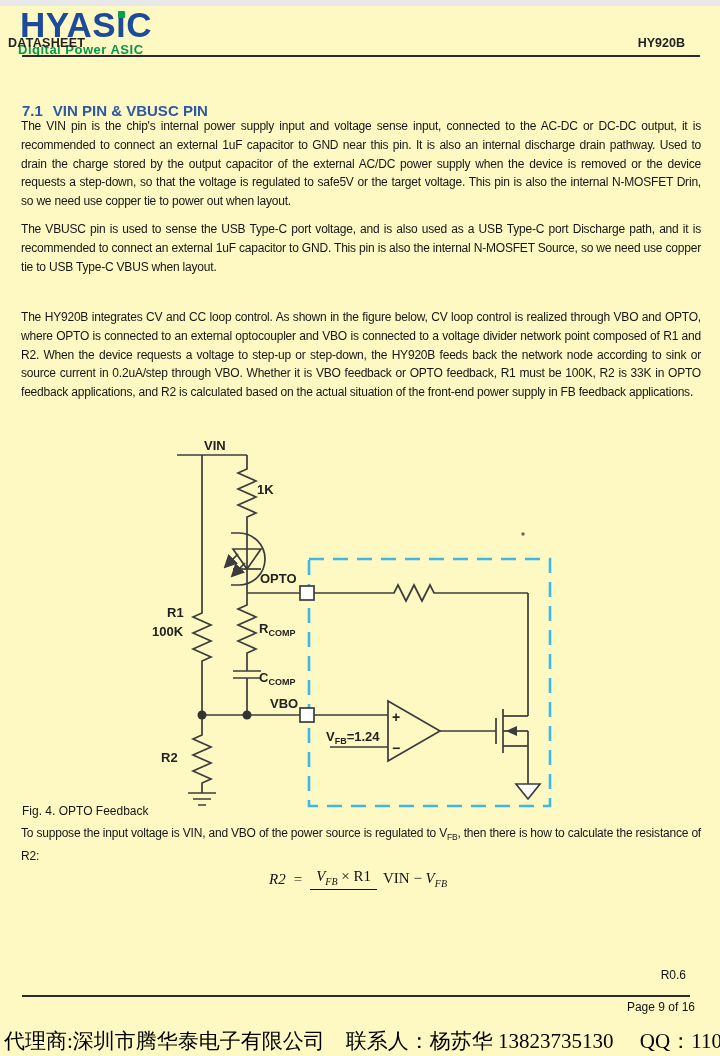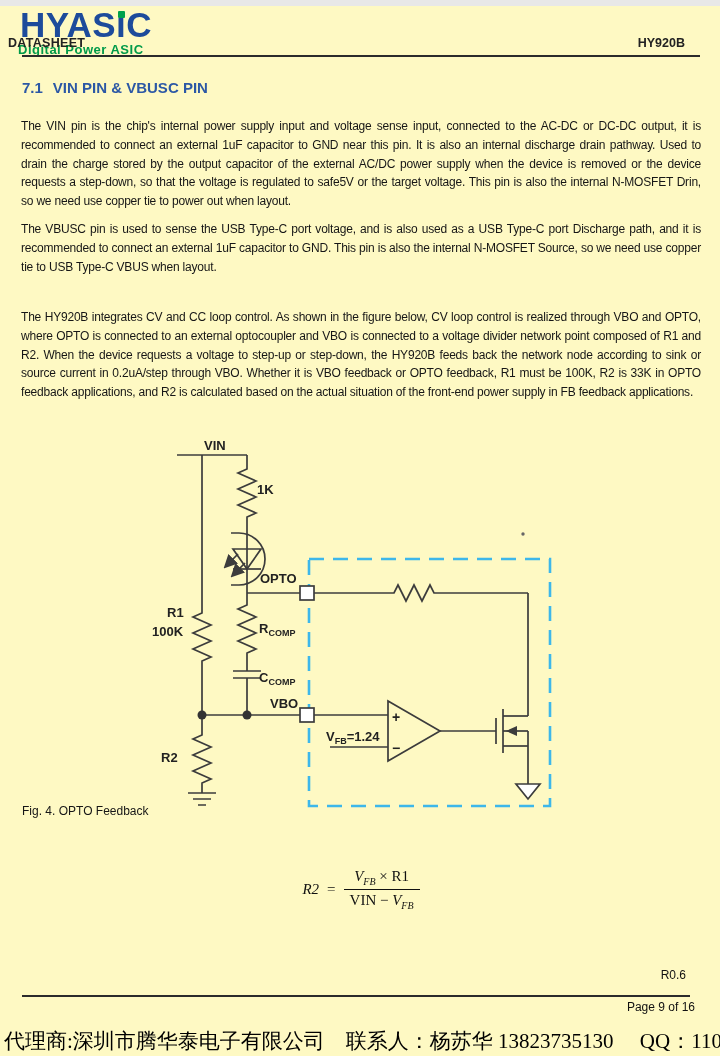--- a/index.html
+++ b/index.html
@@ -20,21 +20,21 @@
   .logo-tagline { position:absolute; left:18px; top:36px; width:180px; font-size:13px; font-weight:bold; color:#009a49; letter-spacing:0.5px; white-space:nowrap; }
   .hdr-center { position:absolute; top:30px; left:8px; width:678px; font-size:12.5px; font-weight:bold; color:#222; letter-spacing:0.3px; }
   .hdr-right  { position:absolute; top:30px; right:35px; font-size:12.5px; font-weight:bold; color:#222; }
   .hdr-rule   { position:absolute; top:49px; left:22px; width:678px; height:2px; background:#2b2b2b; }
 
   
   .h1 { position:absolute; left:22px; top:59px; font-size:17.5px; font-weight:bold; color:#2c58a5; }
   .h1 .num { margin-right:15px; }
   .h2 { position:absolute; left:22px; font-size:15px; font-weight:bold; color:#2c58a5; }
   .h2 .num { margin-right:10px; }
-  .h2a { top:73px; }
+  .h2a { top:96px; }
   .h2b { top:277px; font-size:15.5px; }
   .para {
     position:absolute; left:21px; width:680px; font-size:12px; line-height:18.8px;
     letter-spacing:-0.2px; text-align:justify; color:#161616;
   }
   .p1 { top:111px; }
   .p2 { top:214px; }
   .p3 { top:302px; }
   .p4 { top:818px; }
   .para sub { font-size:8.5px; }
@@ -43,21 +43,21 @@
   .circuit { position:absolute; left:120px; top:430px; }
   .fig-caption { position:absolute; top:798px; left:22px; width:678px; font-size:12px; color:#161616; }
 
   
   .formula {
     position:absolute; top:862px; left:22px; width:678px; text-align:center;
     font-family:"Liberation Serif", serif; font-size:15px; color:#111;
   }
   .formula .row { display:inline-flex; align-items:center; gap:8px; }
   .it { font-style:italic; }
-  .frac { display:inline-flex; flex-direction:column; vertical-align:middle; text-align:center; }
+  .frac { display:inline-flex; flex-direction:row; vertical-align:middle; text-align:center; }
   .frac .num { padding:0 6px 2px 6px; border-bottom:1.3px solid #111; }
   .frac .den { padding:2px 6px 0 6px; }
   .frac sub { font-size:10px; font-style:italic; }
 
   
   .rev  { position:absolute; top:962px; right:34px; font-size:12px; color:#111; }
   .foot-rule { position:absolute; top:989px; left:22px; width:668px; height:1.6px; background:#2b2b2b; }
   .pageno { position:absolute; top:994px; right:25px; font-size:12px; color:#111; }
   .distributor {
     position:absolute; top:1021px; left:4px; width:714px;
@@ -164,20 +164,21 @@
       <text x="270" y="687">VBO</text>
       <text x="326" y="720"><tspan>V</tspan><tspan class="sub" dy="3">FB</tspan><tspan dy="-3">=1.24</tspan></text>
       <text x="161" y="741">R2</text>
       <text x="392" y="701" class="opamp-sign">+</text>
       <text x="392" y="732" class="opamp-sign">−</text>
     </svg>
   </div>
 
   <div class="fig-caption">Fig. 4. OPTO Feedback</div>
 
+  <div class="para p4"><span>To suppose the input voltage is VIN, and VBO of the power source is regulated to V</span><sub>FB</sub><span>, then there is how to calculate the resistance of R2:</span></div>
 
   <div class="formula">
     <span class="row">
       <span class="it">R2</span>
       <span>=</span>
       <span class="frac">
         <span class="num"><span class="it">V</span><sub>FB</sub><span> × R1</span></span>
         <span class="den"><span>VIN − </span><span class="it">V</span><sub>FB</sub></span>
       </span>
     </span>

